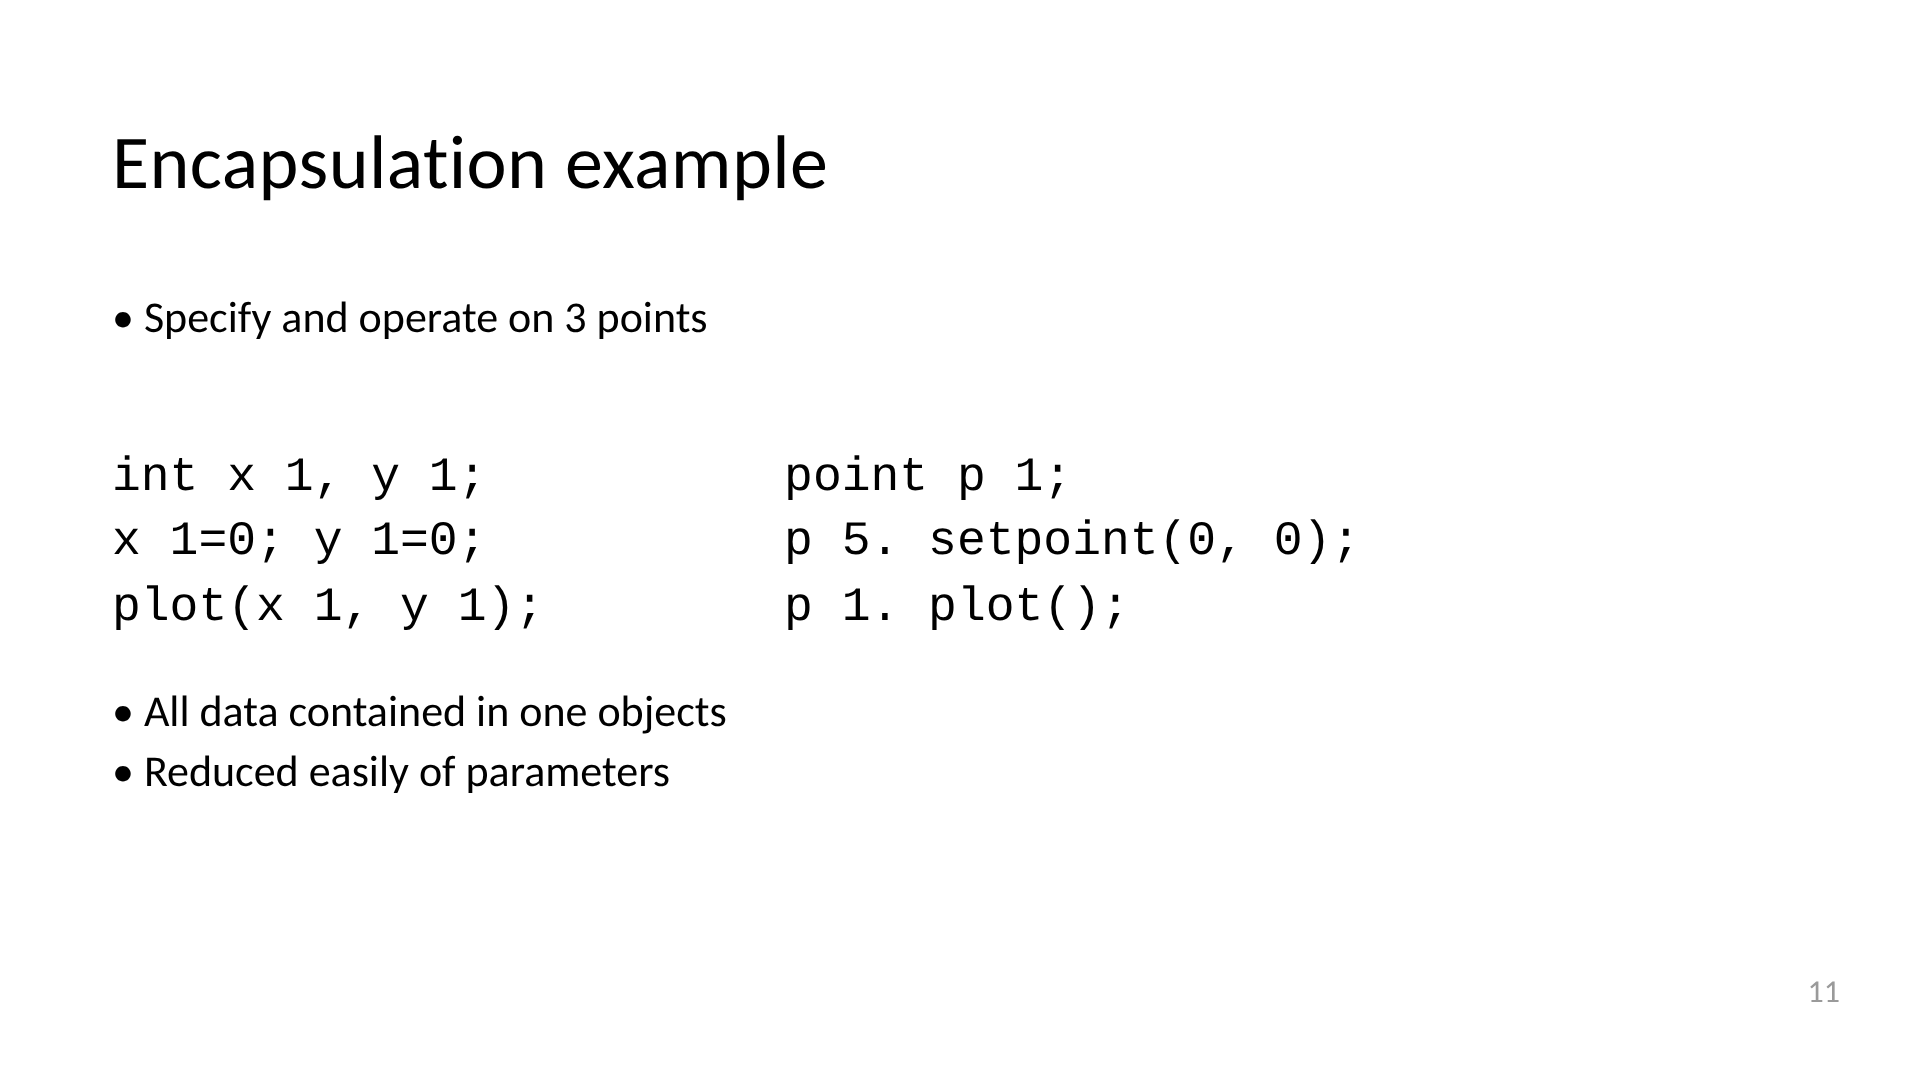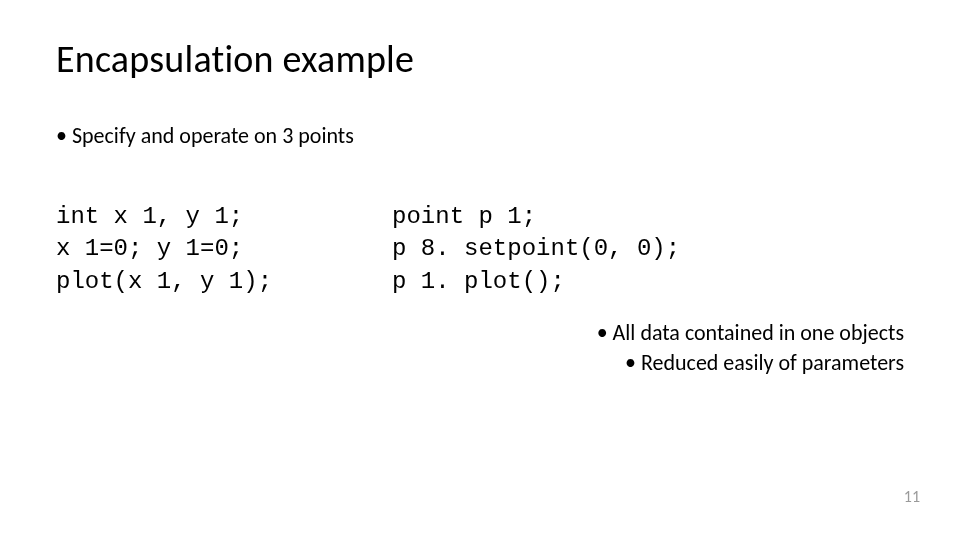--- a/index.html
+++ b/index.html
@@ -1,40 +1,40 @@
 <!DOCTYPE html>
 <html><head>
 <meta charset="utf-8">
 <style>
   * { margin: 0; padding: 0; box-sizing: border-box; }
   html, body { width: 960px; height: 540px; background: #fff; font-family: Calibri, "Segoe UI", Arial, sans-serif; color: #000; }
-  .slide { position: relative; width: 960px; height: 540px; padding: 36px 56px 0 56px; }
+  .slide { position: relative; width: 960px; height: 540px; padding: 59px 56px 0 56px; }
   .title { font-size: 38px; font-weight: 400; letter-spacing: 0.2px; margin-bottom: 40px; }
   .intro { font-size: 22px; margin-bottom: 52px; }
   .bullet::before { content: "• "; }
   .code-row { display: flex; gap: 120px; margin-bottom: 20px; }
   .code-col { font-family: "Courier New", Courier, monospace; font-size: 24px; line-height: 1.35; white-space: pre; }
-  .notes { font-size: 22px; line-height: 1.35; text-align: right; }
+  .notes { font-size: 22px; line-height: 1.35; }
   .pagenum { position: absolute; bottom: 34px; right: 40px; font-size: 16px; color: #9a9a9a; }
 </style>
 </head>
 <body>
 
 <div class="slide">
 
   <h1 class="title">Encapsulation example</h1>
 
   <p class="intro bullet">Specify and operate on 3 points</p>
 
   <div class="code-row">
     <div class="code-col">int x 1, y 1;
 x 1=0; y 1=0;
 plot(x 1, y 1);</div>
     <div class="code-col">point p 1;
-p 8. setpoint(0, 0);
+p 5. setpoint(0, 0);
 p 1. plot();</div>
   </div>
 
   <div class="notes">
     <p class="bullet">All data contained in one objects</p>
     <p class="bullet">Reduced easily of parameters</p>
   </div>
 
   <div class="pagenum">11</div>
 

